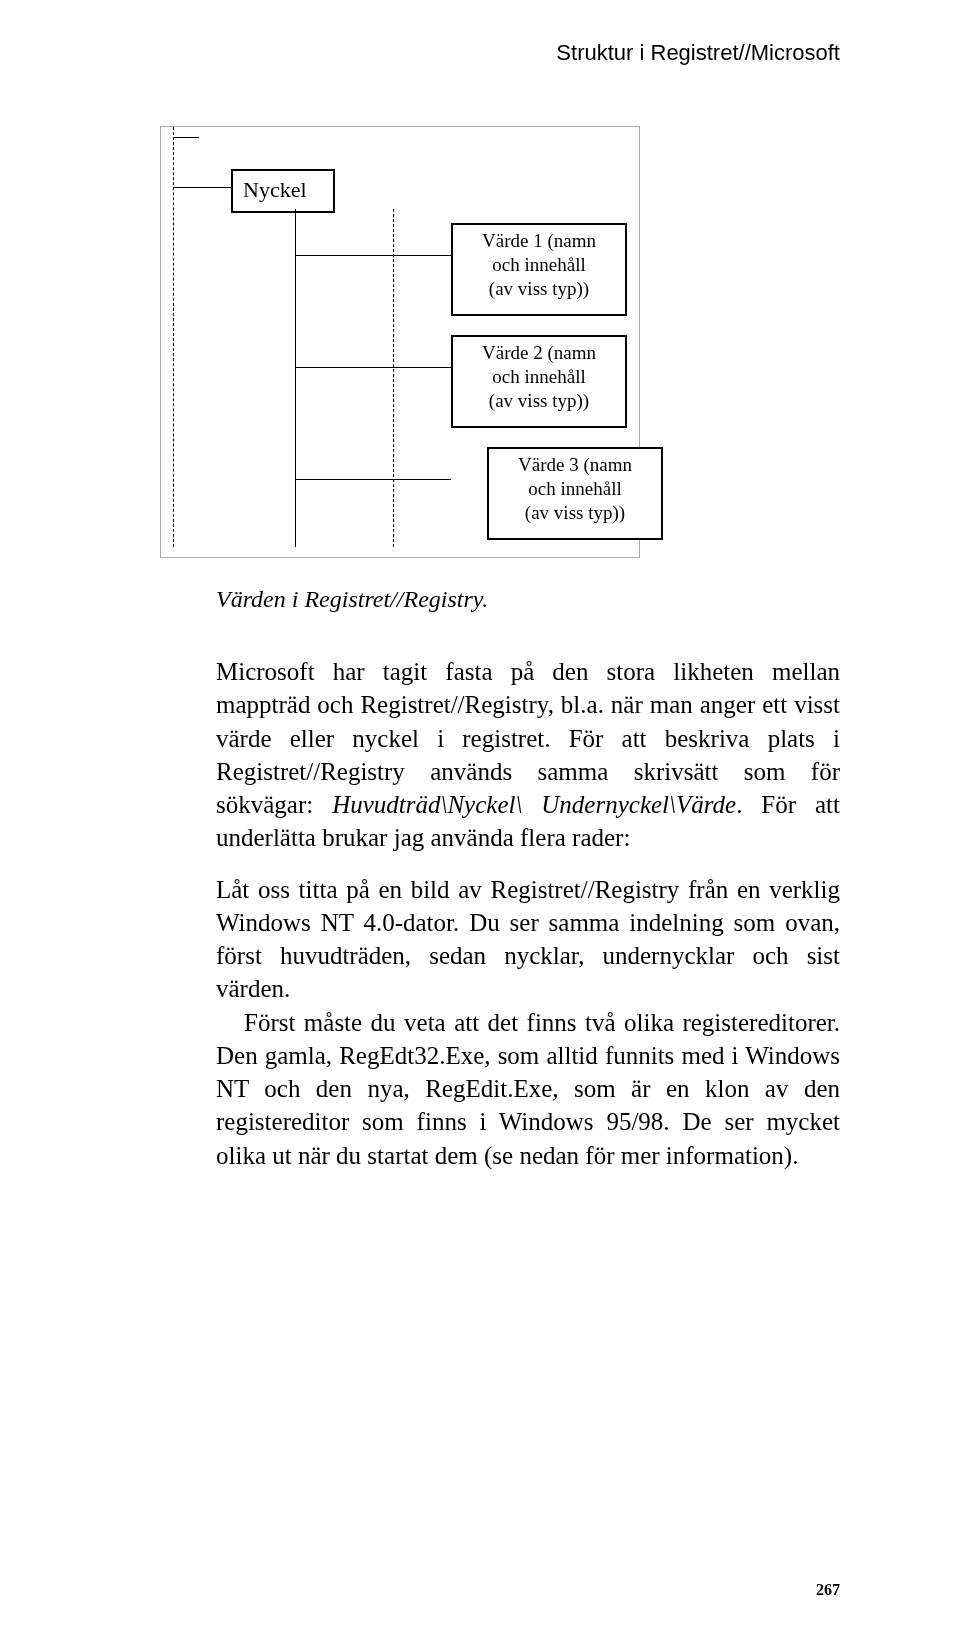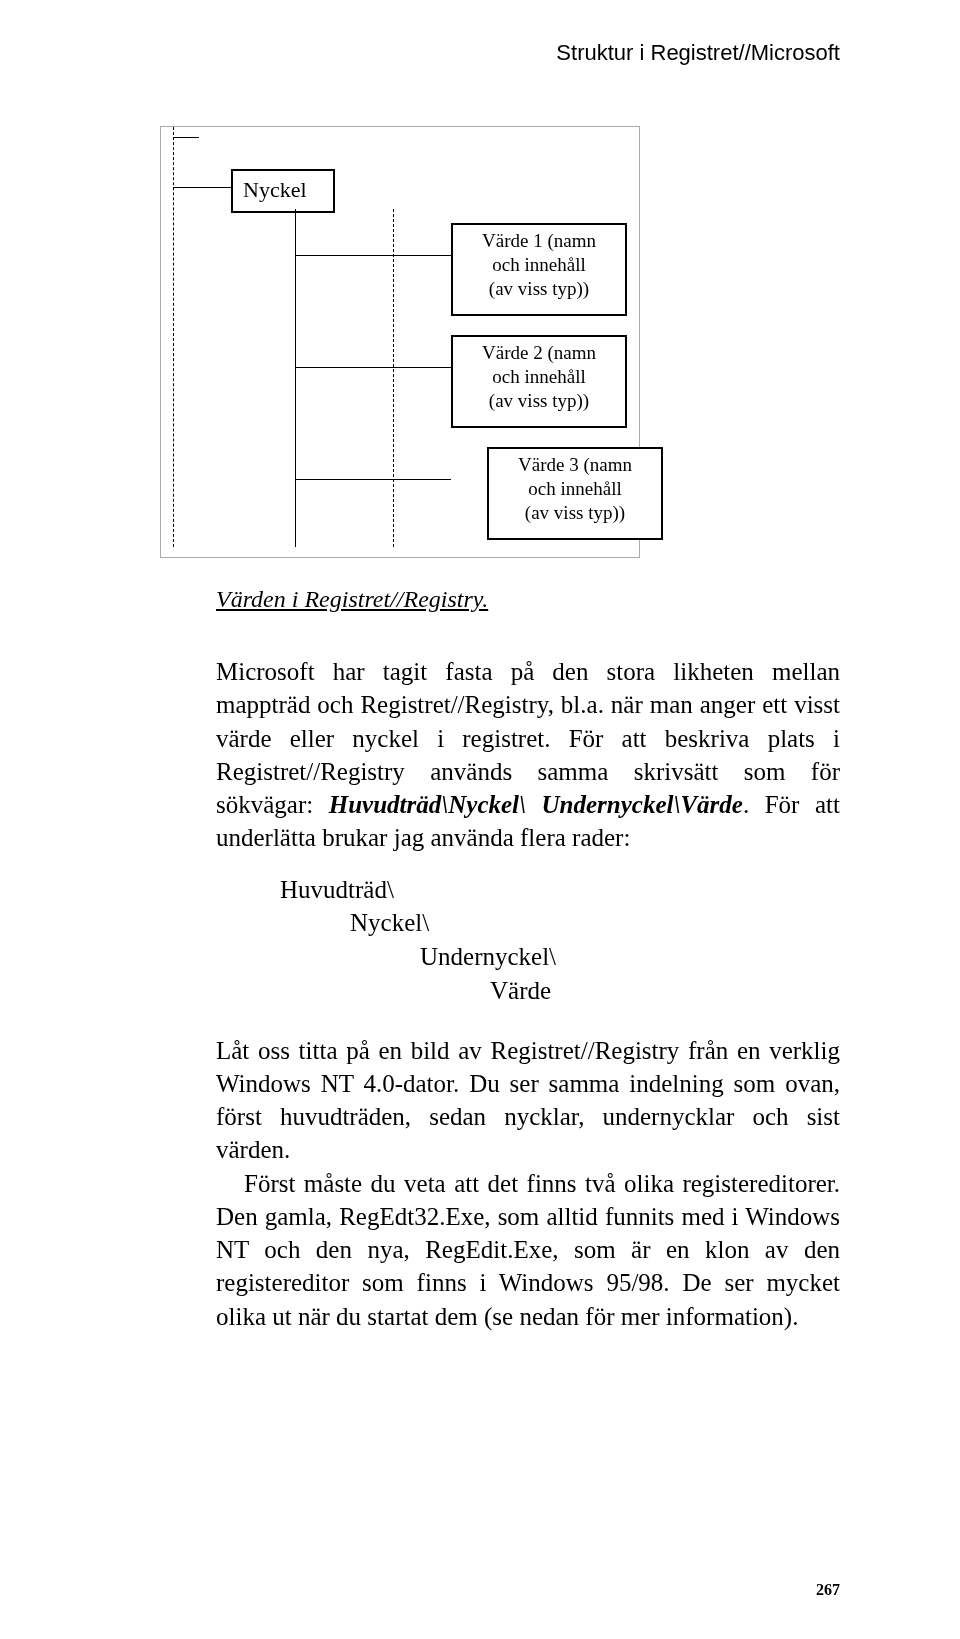--- a/index.html
+++ b/index.html
@@ -101,37 +101,36 @@
     font-size: 19px;
     line-height: 1.25;
     text-align: center;
   }
 
   
   .caption {
     font-style: italic;
     font-size: 24px;
     margin: 0 0 42px 0;
-    text-decoration: underline;
   }
   .h2 {
     font-family: Arial, Helvetica, sans-serif;
     font-size: 29px;
     font-weight: normal;
     margin: 0 0 14px 0;
   }
   .body {
     font-size: 25px;
     line-height: 1.33;
     text-align: justify;
     margin-left: 56px;
     margin-bottom: 18px;
   }
   .body .para-indent { text-indent: 28px; display: block; }
-  .body em, .body i { font-style: italic; font-weight: bold; }
+  .body em, .body i { font-style: italic; }
 
   .tree-indent {
     font-size: 25px;
     line-height: 1.35;
     margin-left: 120px;
     margin-bottom: 26px;
   }
   .lv1 { margin-left: 0; }
   .lv2 { margin-left: 70px; }
   .lv3 { margin-left: 140px; }
@@ -186,26 +185,20 @@
       </div>
     </div>
   </div>
 
   <div class="caption" style="margin-left:56px;">Värden i Registret//Registry.</div>
 
   <div class="body">
     <span>Microsoft har tagit fasta på den stora likheten mellan mappträd och Registret//Registry, bl.a. när man anger ett visst värde eller nyckel i registret. För att beskriva plats i Registret//Registry används samma skrivsätt som för sökvägar: </span><i>Huvudträd\Nyckel\ Undernyckel\Värde</i><span>. För att underlätta brukar jag använda flera rader:</span>
   </div>
 
-  <div class="tree-indent">
-    <div class="lv1">Huvudträd\</div>
-    <div class="lv2">Nyckel\</div>
-    <div class="lv3">Undernyckel\</div>
-    <div class="lv4">Värde</div>
-  </div>
 
   <div class="body">
     <span>Låt oss titta på en bild av Registret//Registry från en verklig Windows NT 4.0-dator. Du ser samma indelning som ovan, först huvudträden, sedan nycklar, undernycklar och sist värden.</span>
     <span class="para-indent">Först måste du veta att det finns två olika registereditorer. Den gamla, RegEdt32.Exe, som alltid funnits med i Windows NT och den nya, RegEdit.Exe, som är en klon av den registereditor som finns i Windows 95/98. De ser mycket olika ut när du startat dem (se nedan för mer information).</span>
   </div>
 
   <div class="page-no">267</div>
 </div>
 
 </body></html>

